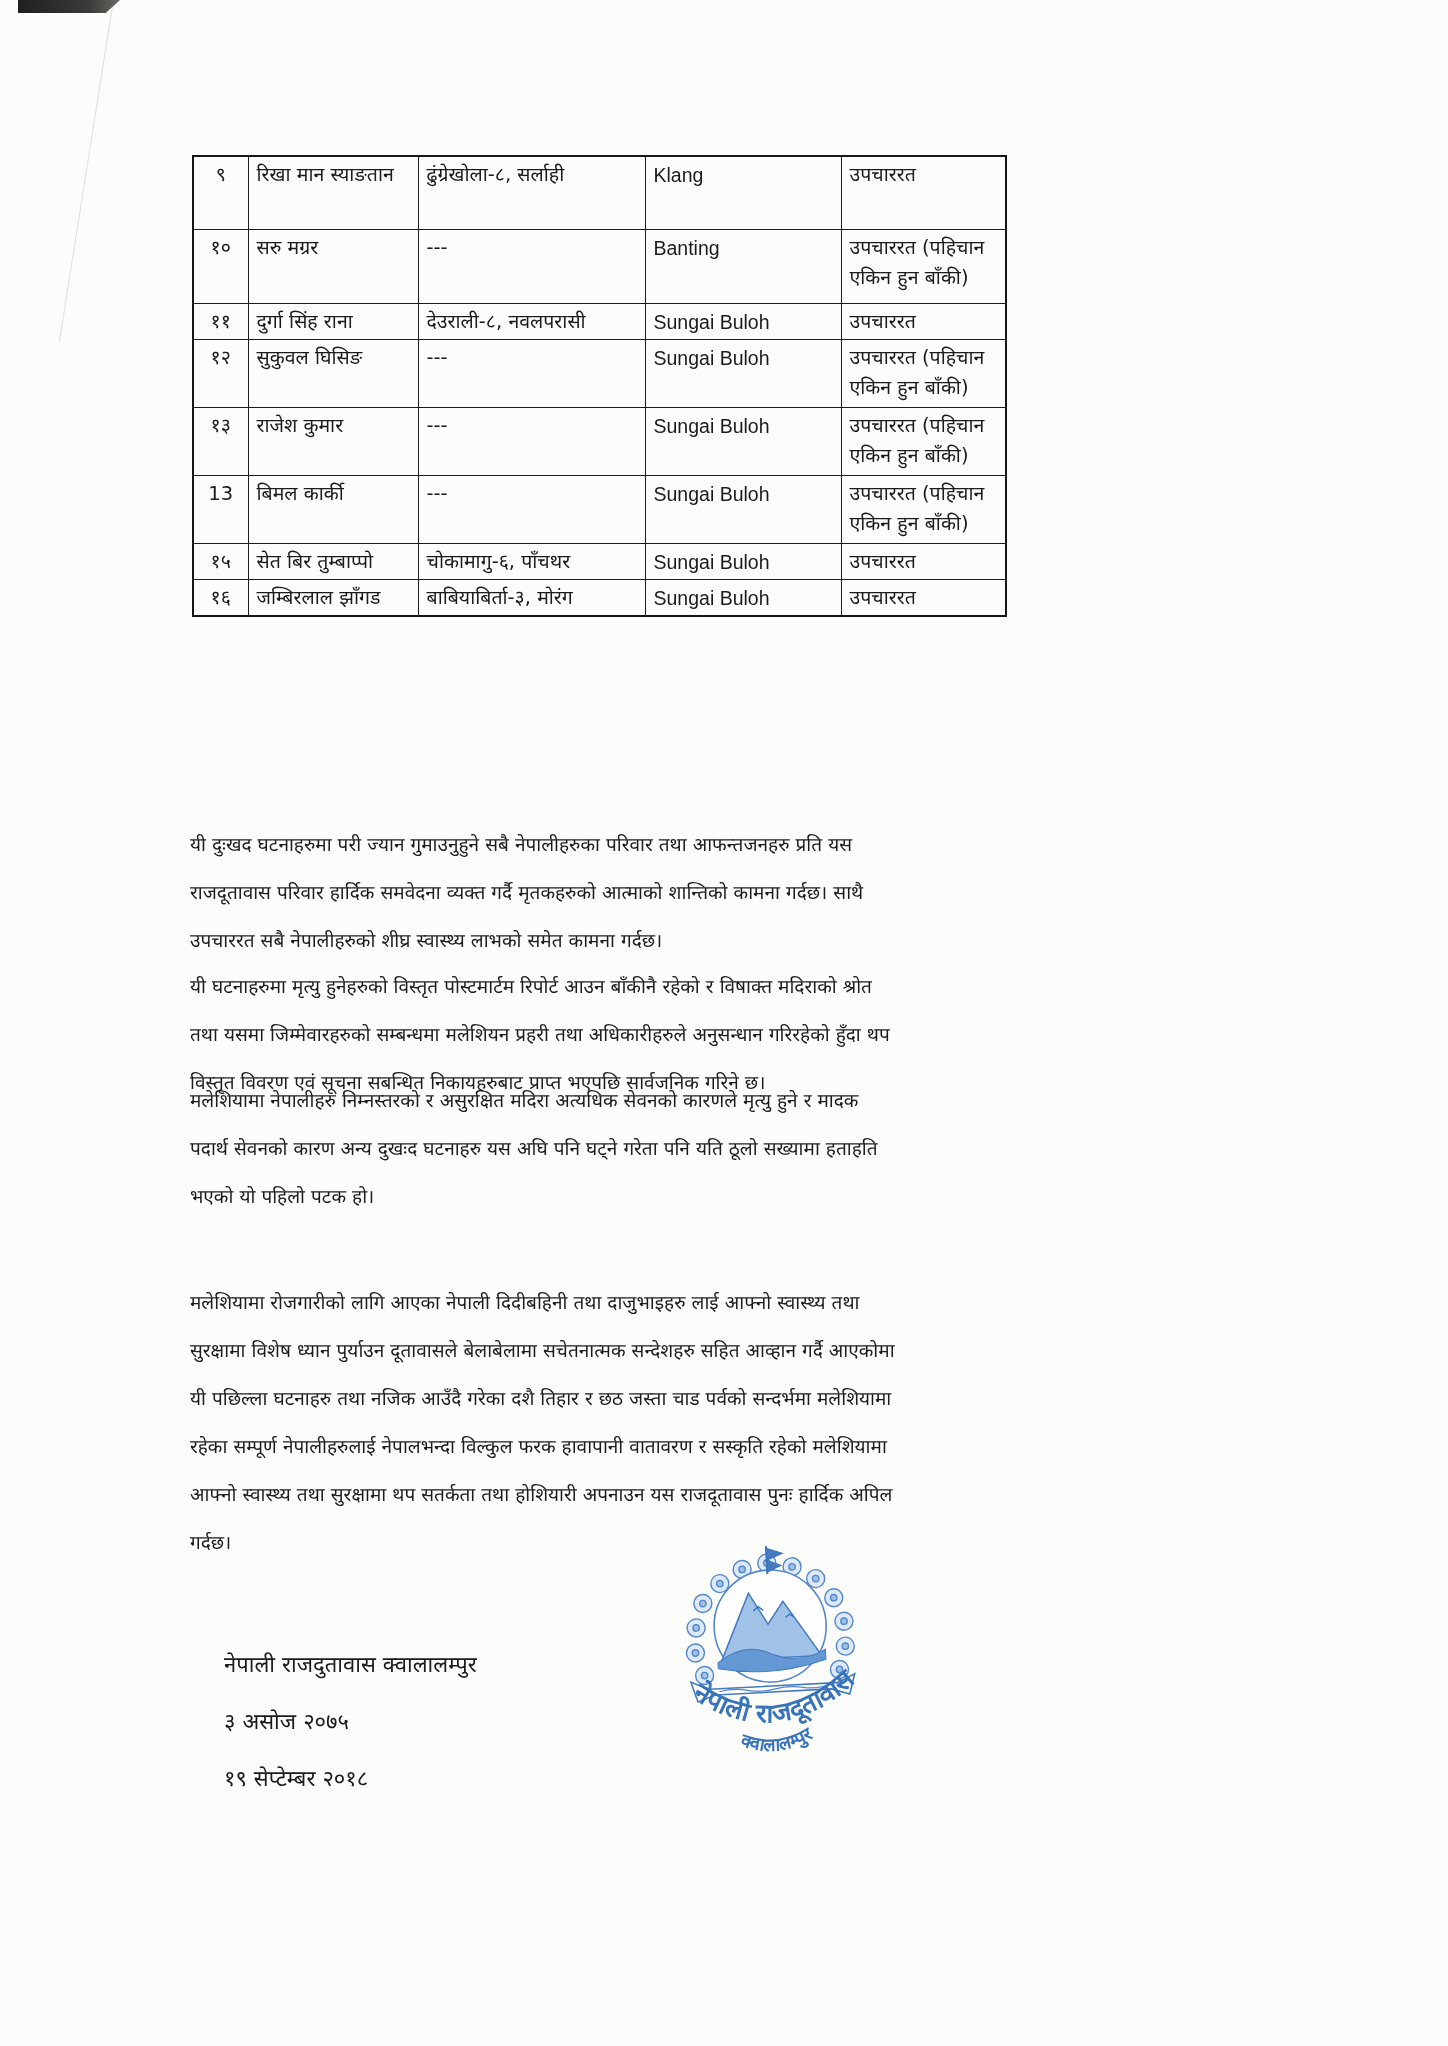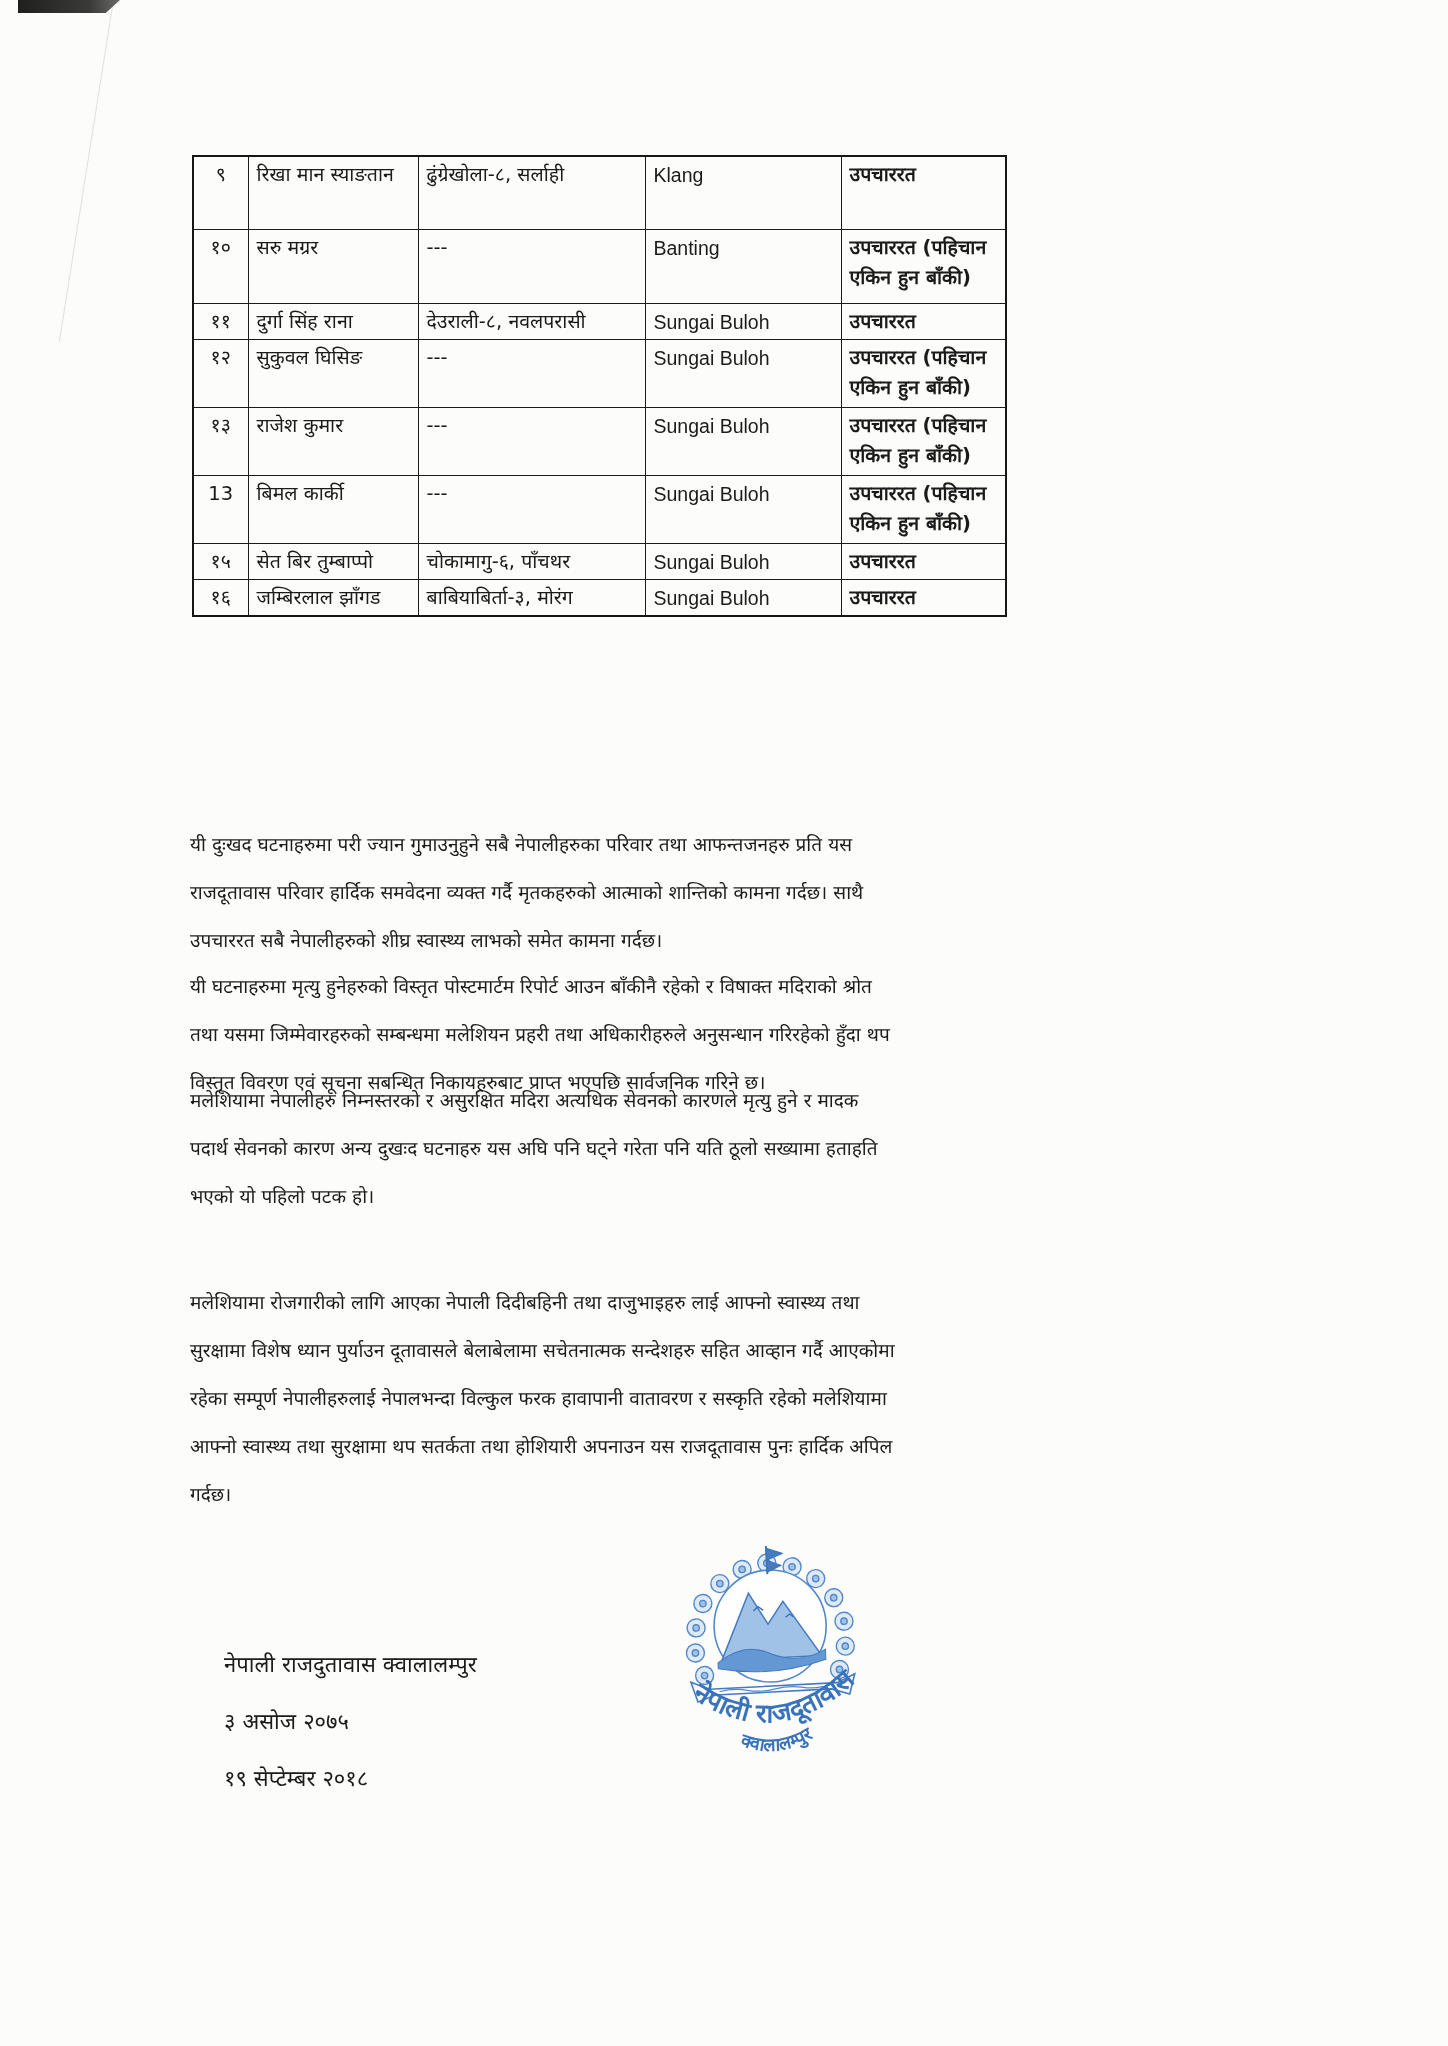--- a/index.html
+++ b/index.html
@@ -31,21 +31,21 @@
     border:1.6px solid #1c1c1c;
     vertical-align:top;
     padding:3px 8px 2px 8px;
     font-size:19.5px;
     line-height:30px;
     overflow:hidden;
   }
   table.roster{border:2.5px solid #161616;}
   td.c-sn{text-align:center;padding-left:2px;padding-right:2px;}
   td.c-loc{font-family:"Liberation Sans",sans-serif;font-size:19px;padding-top:5px;}
-  td.c-status{line-height:34px;padding-top:2px;font-weight:bold;}
+  td.c-status{line-height:34px;padding-top:2px;}
   tr.h-tall1{height:73px;}
   tr.h-tall2{height:74px;}
   tr.h-short{height:32px;}
   tr.h-med{height:68px;}
   tr.h-last{height:34px;}
   
   .para{position:absolute;left:190px;width:824px;}
   .para .pline{
     white-space:nowrap;
     font-size:19px;line-height:48px;height:48px;
@@ -154,20 +154,21 @@
 
 <div class="para p3">
   <div class="pline">मलेशियामा नेपालीहरु निम्नस्तरको र असुरक्षित मदिरा अत्यधिक सेवनको कारणले मृत्यु हुने र मादक</div>
   <div class="pline">पदार्थ सेवनको कारण अन्य दुखःद घटनाहरु यस अघि पनि घट्ने गरेता पनि यति ठूलो सख्यामा हताहति</div>
   <div class="pline">भएको यो पहिलो पटक हो।</div>
 </div>
 
 <div class="para p4">
   <div class="pline">मलेशियामा रोजगारीको लागि आएका नेपाली दिदीबहिनी तथा दाजुभाइहरु लाई आफ्नो स्वास्थ्य तथा</div>
   <div class="pline">सुरक्षामा विशेष ध्यान पुर्याउन दूतावासले बेलाबेलामा सचेतनात्मक सन्देशहरु सहित आव्हान गर्दै आएकोमा</div>
+  <div class="pline">यी पछिल्ला घटनाहरु तथा  नजिक आउँदै गरेका दशै तिहार र छठ जस्ता चाड पर्वको सन्दर्भमा मलेशियामा</div>
   <div class="pline">रहेका सम्पूर्ण नेपालीहरुलाई नेपालभन्दा विल्कुल फरक हावापानी वातावरण र सस्कृति रहेको मलेशियामा</div>
   <div class="pline">आफ्नो स्वास्थ्य तथा सुरक्षामा थप सतर्कता तथा होशियारी अपनाउन यस राजदूतावास पुनः हार्दिक अपिल</div>
   <div class="pline">गर्दछ।</div>
 </div>
 
 <div class="footer">
   <div class="fline">नेपाली राजदुतावास क्वालालम्पुर</div>
   <div class="fline">३ असोज २०७५</div>
   <div class="fline">१९ सेप्टेम्बर २०१८</div>
 </div>

